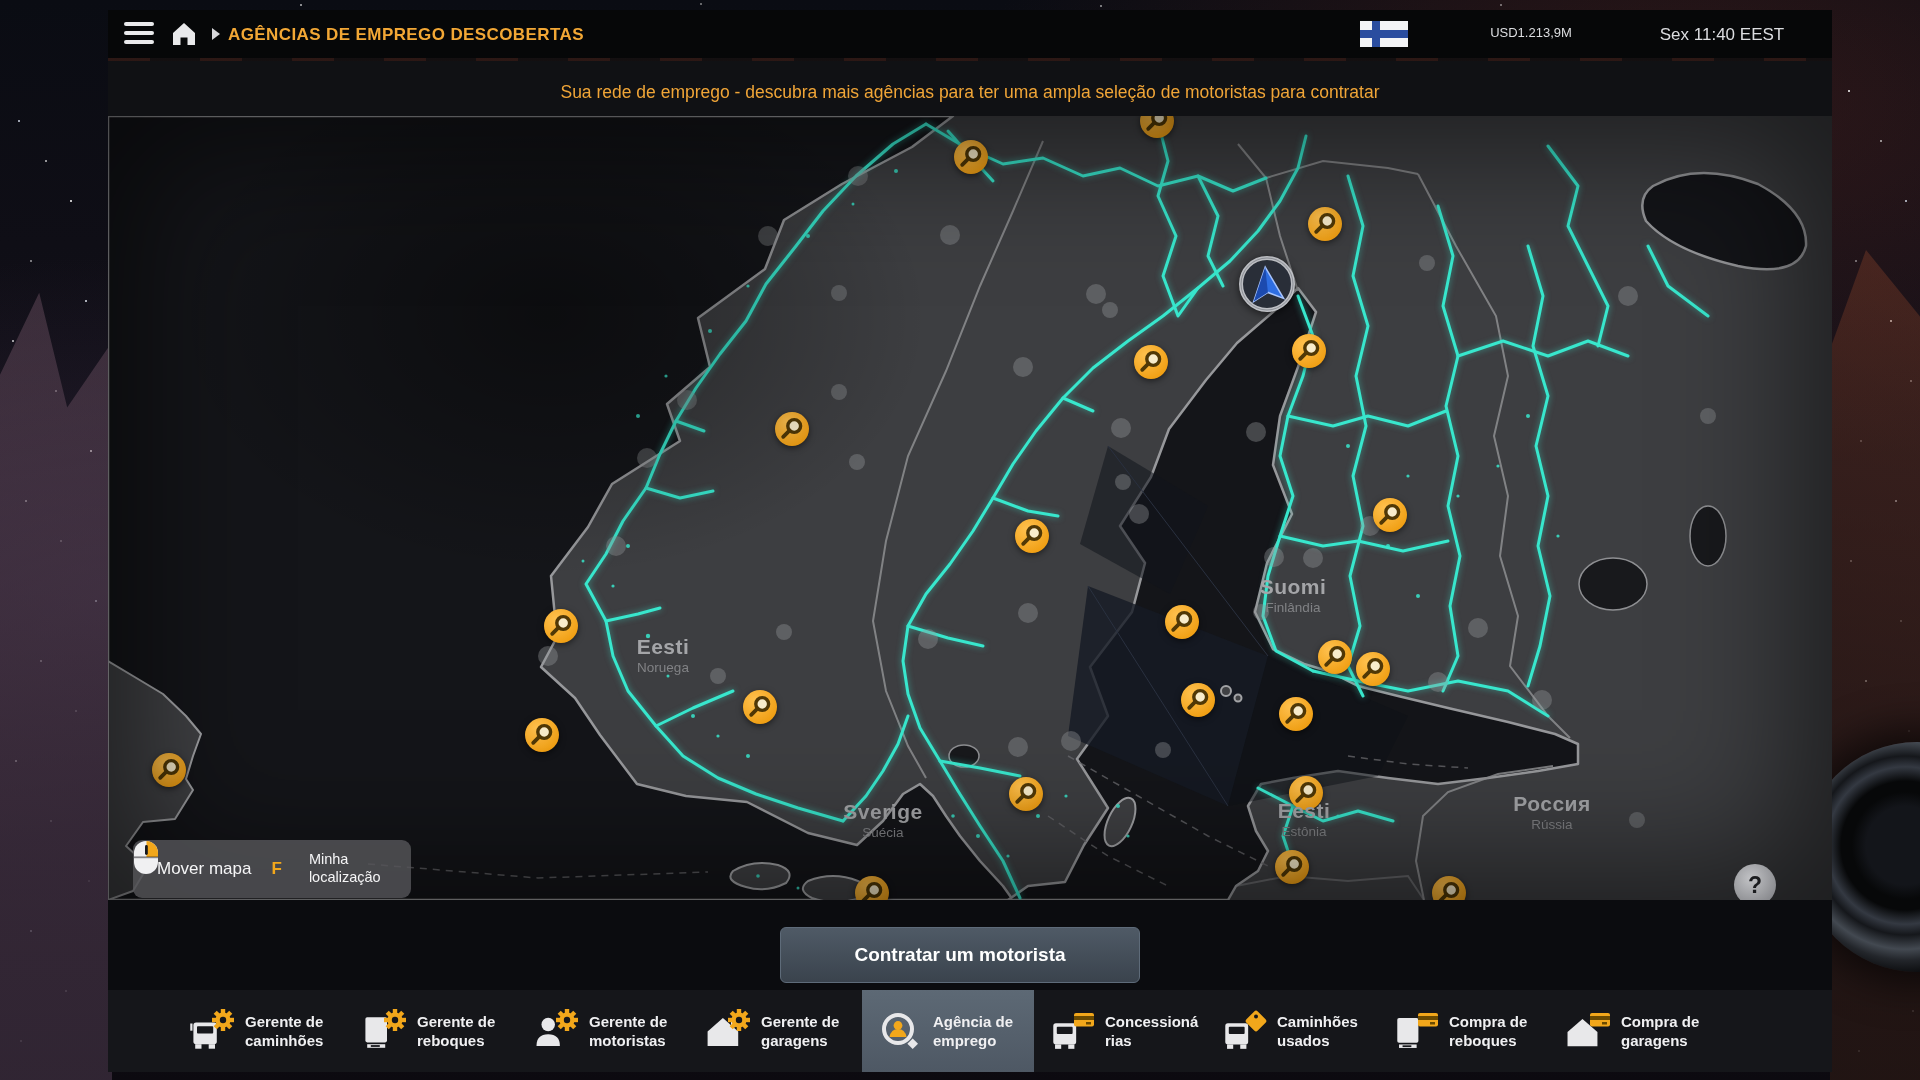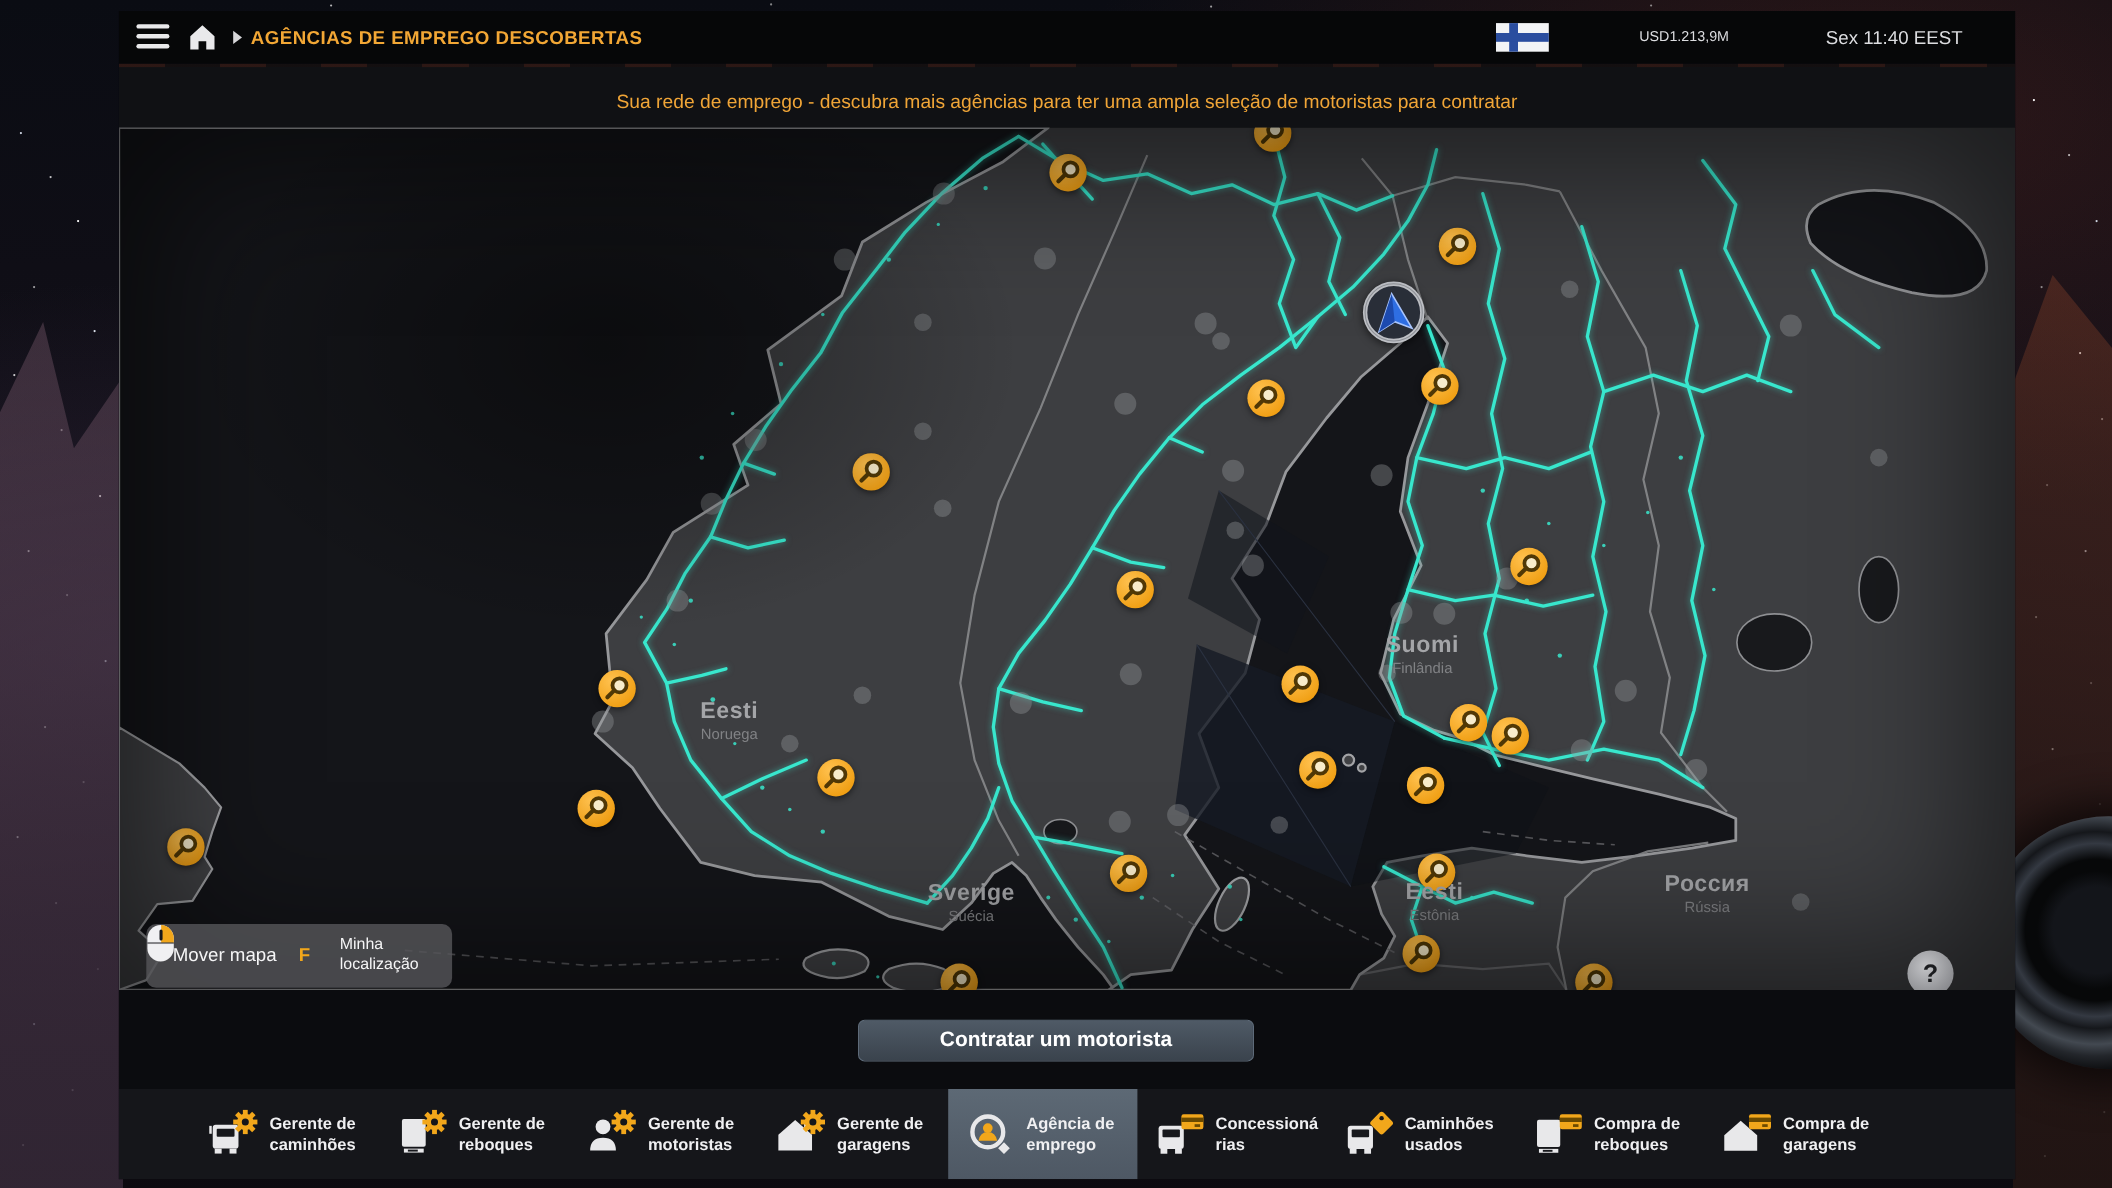--- a/index.html
+++ b/index.html
@@ -68,21 +68,21 @@
   .legend{position:absolute;left:25px;top:724px;width:278px;height:58px;background:rgba(86,86,90,.80);
     border-radius:9px;display:flex;align-items:center;padding:0 0 0 13px;box-sizing:border-box;}
   .legend .txt{font-size:17px;color:#f5f5f6;margin-left:11px;}
   .legend .key{font-size:17px;font-weight:bold;color:#f2a71b;margin-left:20px;}
   .legend .key-label{font-size:14.5px;line-height:1.22;color:#f5f5f6;margin-left:27px;width:96px;}
   .help-btn{position:absolute;left:1626px;top:748px;width:42px;height:42px;border-radius:50%;cursor:pointer;
     background:radial-gradient(circle at 40% 35%, #c2c3c6, #898a8e 75%);display:flex;align-items:center;justify-content:center;
     font-size:23px;font-weight:bold;color:#1b1c1f;}
   
   .hire-strip{position:absolute;left:0;top:890px;width:1724px;height:90px;background:#0b0c0f;}
-  .hire-btn{position:absolute;left:672px;top:27px;width:360px;height:38px;border-radius:6px;cursor:pointer;
+  .hire-btn{position:absolute;left:672px;top:27px;width:360px;height:56px;border-radius:6px;cursor:pointer;
     background:linear-gradient(180deg,#4f5a66,#3a434d);border:1px solid #5e6b79;box-sizing:border-box;
     display:flex;align-items:center;justify-content:center;font-size:19px;font-weight:bold;color:#fff;}
   .toolbar{position:absolute;left:0;top:980px;width:1724px;height:82px;background:#15161a;}
   .tb-item{position:absolute;top:0;width:172px;height:82px;display:flex;align-items:center;cursor:pointer;box-sizing:border-box;padding-left:14px;}
   .tb-item.selected{background:linear-gradient(180deg,#5d6975,#4e5864);}
   .tb-icon{width:48px;height:48px;flex:0 0 48px;}
   .tb-label{margin-left:9px;font-size:15px;line-height:19px;color:#f0f0f2;font-weight:600;}
 </style>
 </head>
 <body>

